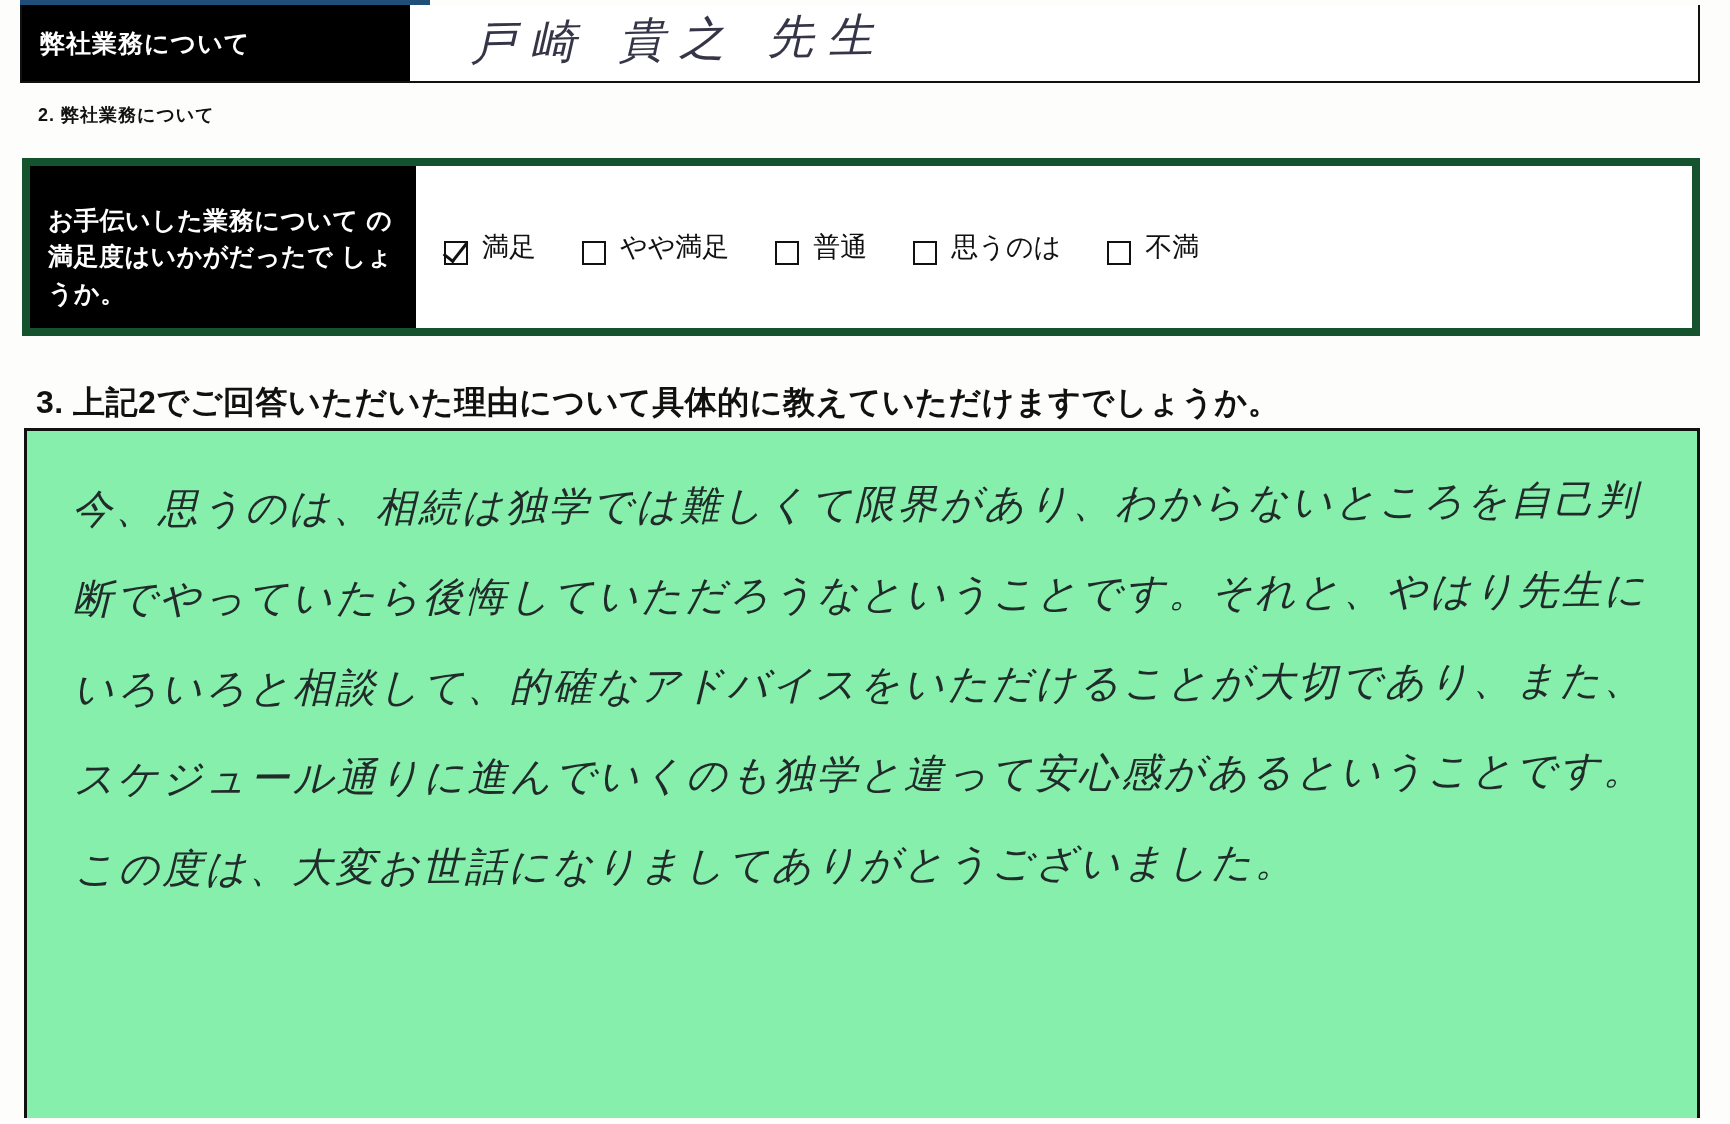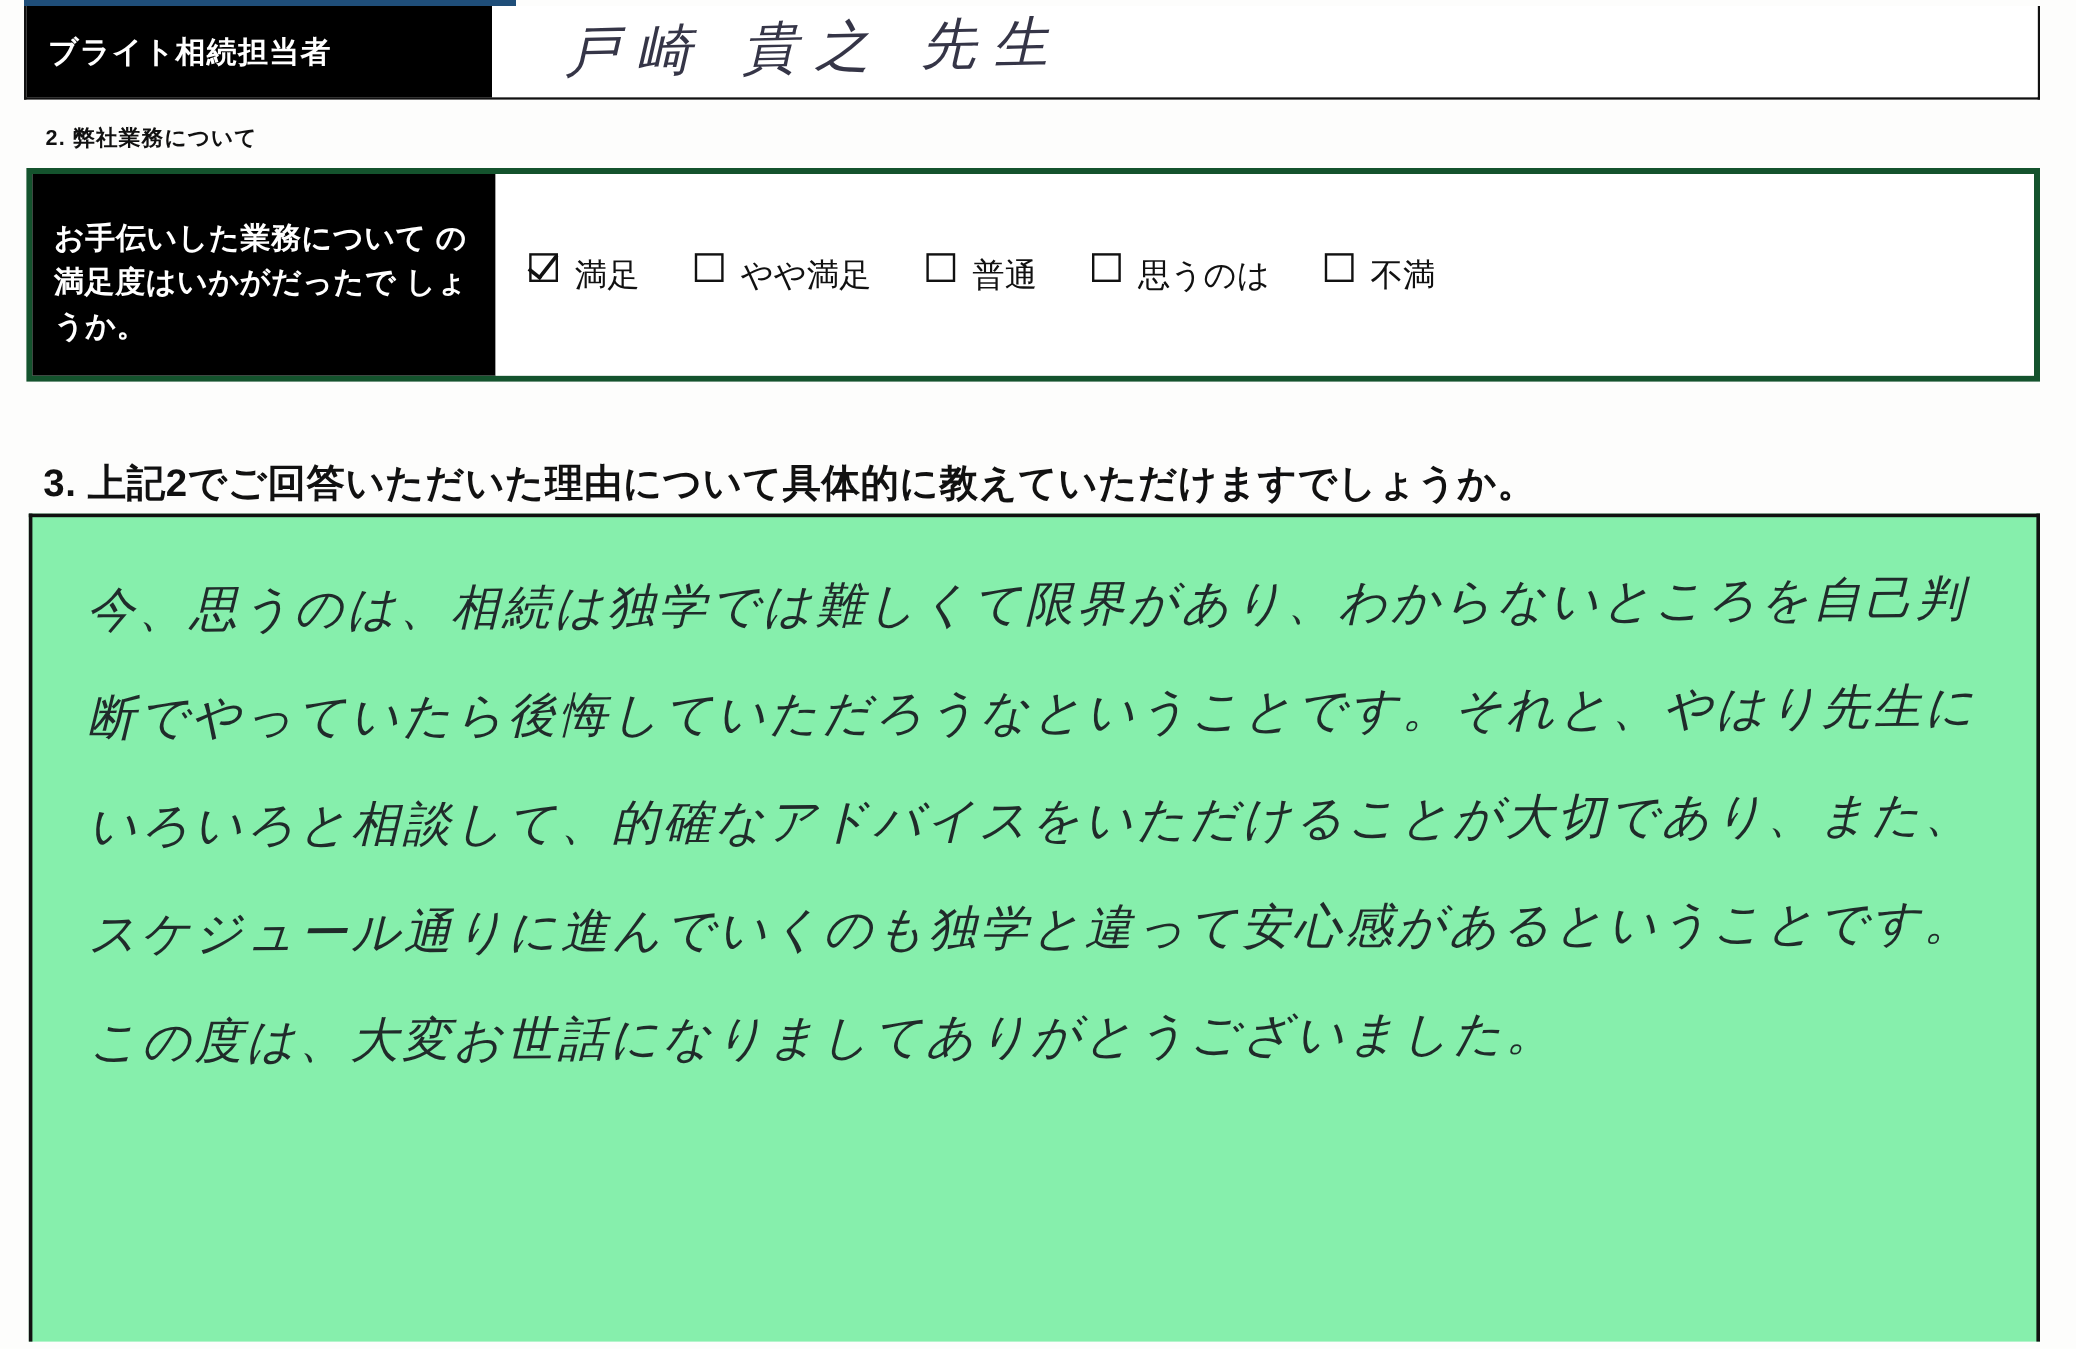--- a/index.html
+++ b/index.html
@@ -88,26 +88,26 @@
     font-size: 18px;
     font-weight: bold;
     letter-spacing: 1px;
     color: #111111;
   }
 
   
   .sat-row {
     position: absolute;
     left: 22px;
-    top: 140px;
+    top: 158px;
     width: 1678px;
     height: 178px;
     box-sizing: border-box;
     display: flex;
-    border: 5px solid #14532d;
+    border: 8px solid #14532d;
   }
   .sat-label {
     width: 386px;
     background: #000000;
     color: #ffffff;
     font-size: 25px;
     font-weight: bold;
     line-height: 1.45;
     letter-spacing: .5px;
     padding: 36px 0 0 18px;
@@ -116,21 +116,21 @@
   .sat-options {
     flex: 1;
     background: #ffffff;
     display: flex;
     align-items: center;
     padding-left: 28px;
     box-sizing: border-box;
   }
   .opt {
     display: flex;
-    align-items: flex-start;
+    align-items: flex-end;
     margin-right: 46px;
     font-size: 27px;
     color: #111111;
     white-space: nowrap;
   }
   .box {
     width: 24px;
     height: 24px;
     border: 2px solid #111111;
     margin-right: 14px;
@@ -191,21 +191,21 @@
   }
 </style>
 </head>
 <body>
 
 <div class="sheet">
 
   <div class="top-rule"></div>
 
   <div class="staff-row">
-    <div class="staff-label">ブライト相続担当者</div>
+    <div class="staff-label">弊社業務について</div>
     <div class="staff-value">
       <span class="handwriting staff-hand">戸崎 貴之 先生</span>
     </div>
   </div>
 
   <div class="q2-heading">2. 弊社業務について</div>
 
   <div class="sat-row">
     <div class="sat-label">お手伝いした業務について
 の満足度はいかがだったで

